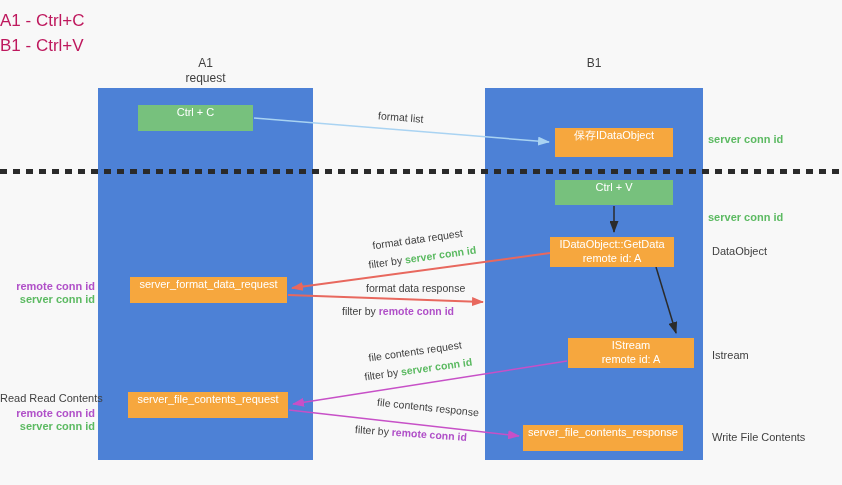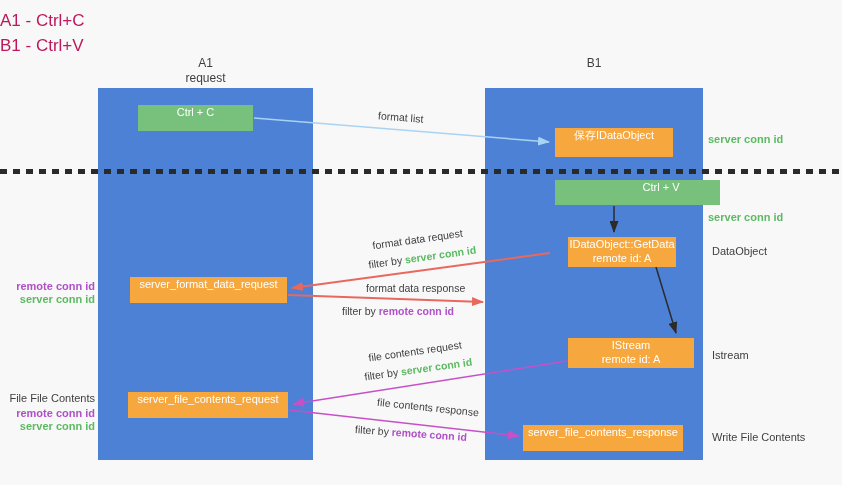--- a/index.html
+++ b/index.html
@@ -91,24 +91,24 @@
     <line x1="289" y1="410" x2="519" y2="436" stroke="#c750c7" stroke-width="1.5" marker-end="url(#m-magenta)"></line>
   </svg>
 
   <div class="node green-node" style="left:138px;top:105px;width:115px;height:26px;">
     <span>Ctrl + C</span>
   </div>
   <div class="node orange-node" style="left:555px;top:128px;width:118px;height:29px;gap:40px;">
     <span>保存IDataObject</span>
     <span>remote id: A</span>
   </div>
-  <div class="node green-node" style="left:555px;top:180px;width:118px;height:25px;padding-left:47px;">
+  <div class="node green-node" style="left:555px;top:180px;width:118px;height:25px;">
     <span>Ctrl + V</span>
   </div>
-  <div class="node orange-node" style="left:568px;top:237px;width:108px;height:30px;">
+  <div class="node orange-node" style="left:550px;top:237px;width:124px;height:30px;">
     <span>IDataObject::GetData</span>
     <span>remote id: A</span>
   </div>
   <div class="node orange-node" style="left:130px;top:277px;width:157px;height:26px;">
     <span>server_format_data_request</span>
   </div>
   <div class="node orange-node" style="left:568px;top:338px;width:126px;height:30px;">
     <span>IStream</span>
     <span>remote id: A</span>
   </div>
@@ -144,19 +144,19 @@
   <div class="side-label bold-green" style="left:708px;top:133px;">server conn id</div>
   <div class="side-label bold-green" style="left:708px;top:211px;">server conn id</div>
   <div class="side-label" style="left:712px;top:245px;">DataObject</div>
   <div class="side-label" style="left:712px;top:349px;">Istream</div>
   <div class="side-label" style="left:712px;top:431px;">Write File Contents</div>
 
   <div class="left-block" style="top:280px;">
     <div class="bold-purple">remote conn id</div>
     <div class="bold-green">server conn id</div>
   </div>
-  <div class="left-block" style="top:392px;color:#3f3f3f;">File File Contents</div>
+  <div class="left-block" style="top:392px;color:#3f3f3f;">Read Read Contents</div>
   <div class="left-block" style="top:407px;">
     <div class="bold-purple">remote conn id</div>
     <div class="bold-green">server conn id</div>
   </div>
 
 </div>
 
 </body></html>

